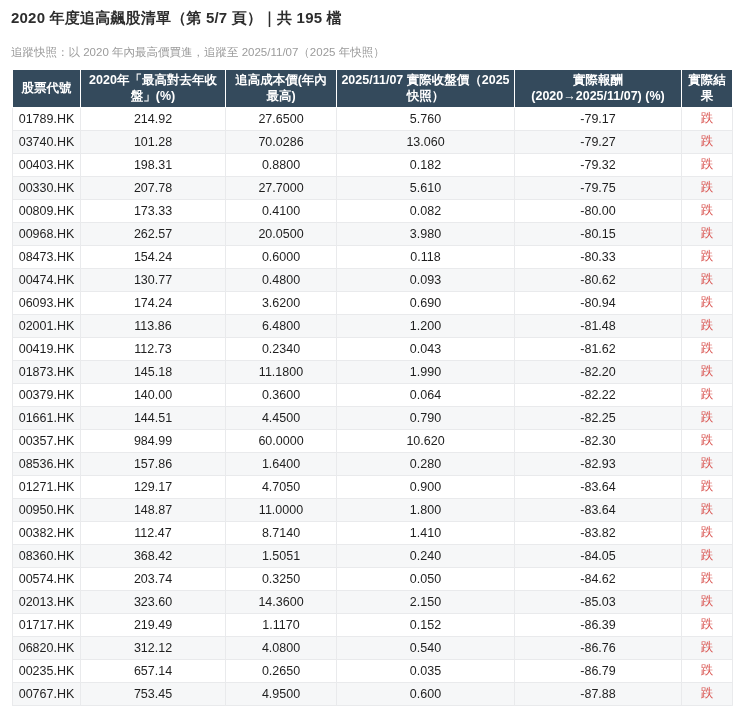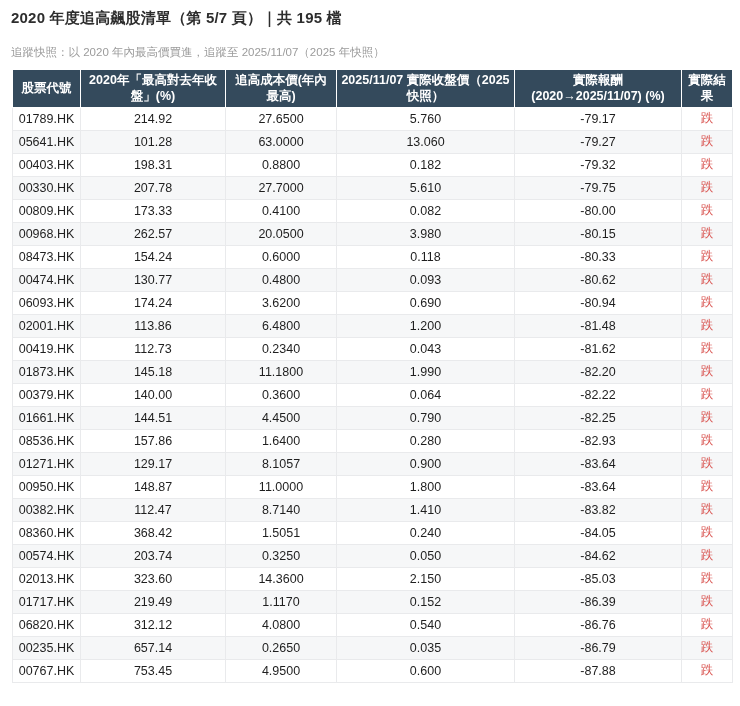--- a/index.html
+++ b/index.html
@@ -94,23 +94,23 @@
     <tbody>
         <tr>
           <td>01789.HK</td>
           <td>214.92</td>
           <td>27.6500</td>
           <td>5.760</td>
           <td>-79.17</td>
           <td class="result-cell">跌</td>
         </tr>
         <tr>
-          <td>05641.HK</td>
+          <td>03740.HK</td>
           <td>101.28</td>
-          <td>63.0000</td>
+          <td>70.0286</td>
           <td>13.060</td>
           <td>-79.27</td>
           <td class="result-cell">跌</td>
         </tr>
         <tr>
           <td>00403.HK</td>
           <td>198.31</td>
           <td>0.8800</td>
           <td>0.182</td>
           <td>-79.32</td>
@@ -198,31 +198,39 @@
         </tr>
         <tr>
           <td>01661.HK</td>
           <td>144.51</td>
           <td>4.4500</td>
           <td>0.790</td>
           <td>-82.25</td>
           <td class="result-cell">跌</td>
         </tr>
         <tr>
+          <td>00357.HK</td>
+          <td>984.99</td>
+          <td>60.0000</td>
+          <td>10.620</td>
+          <td>-82.30</td>
+          <td class="result-cell">跌</td>
+        </tr>
+        <tr>
           <td>08536.HK</td>
           <td>157.86</td>
           <td>1.6400</td>
           <td>0.280</td>
           <td>-82.93</td>
           <td class="result-cell">跌</td>
         </tr>
         <tr>
           <td>01271.HK</td>
           <td>129.17</td>
-          <td>8.1057</td>
+          <td>4.7050</td>
           <td>0.900</td>
           <td>-83.64</td>
           <td class="result-cell">跌</td>
         </tr>
         <tr>
           <td>00950.HK</td>
           <td>148.87</td>
           <td>11.0000</td>
           <td>1.800</td>
           <td>-83.64</td>

